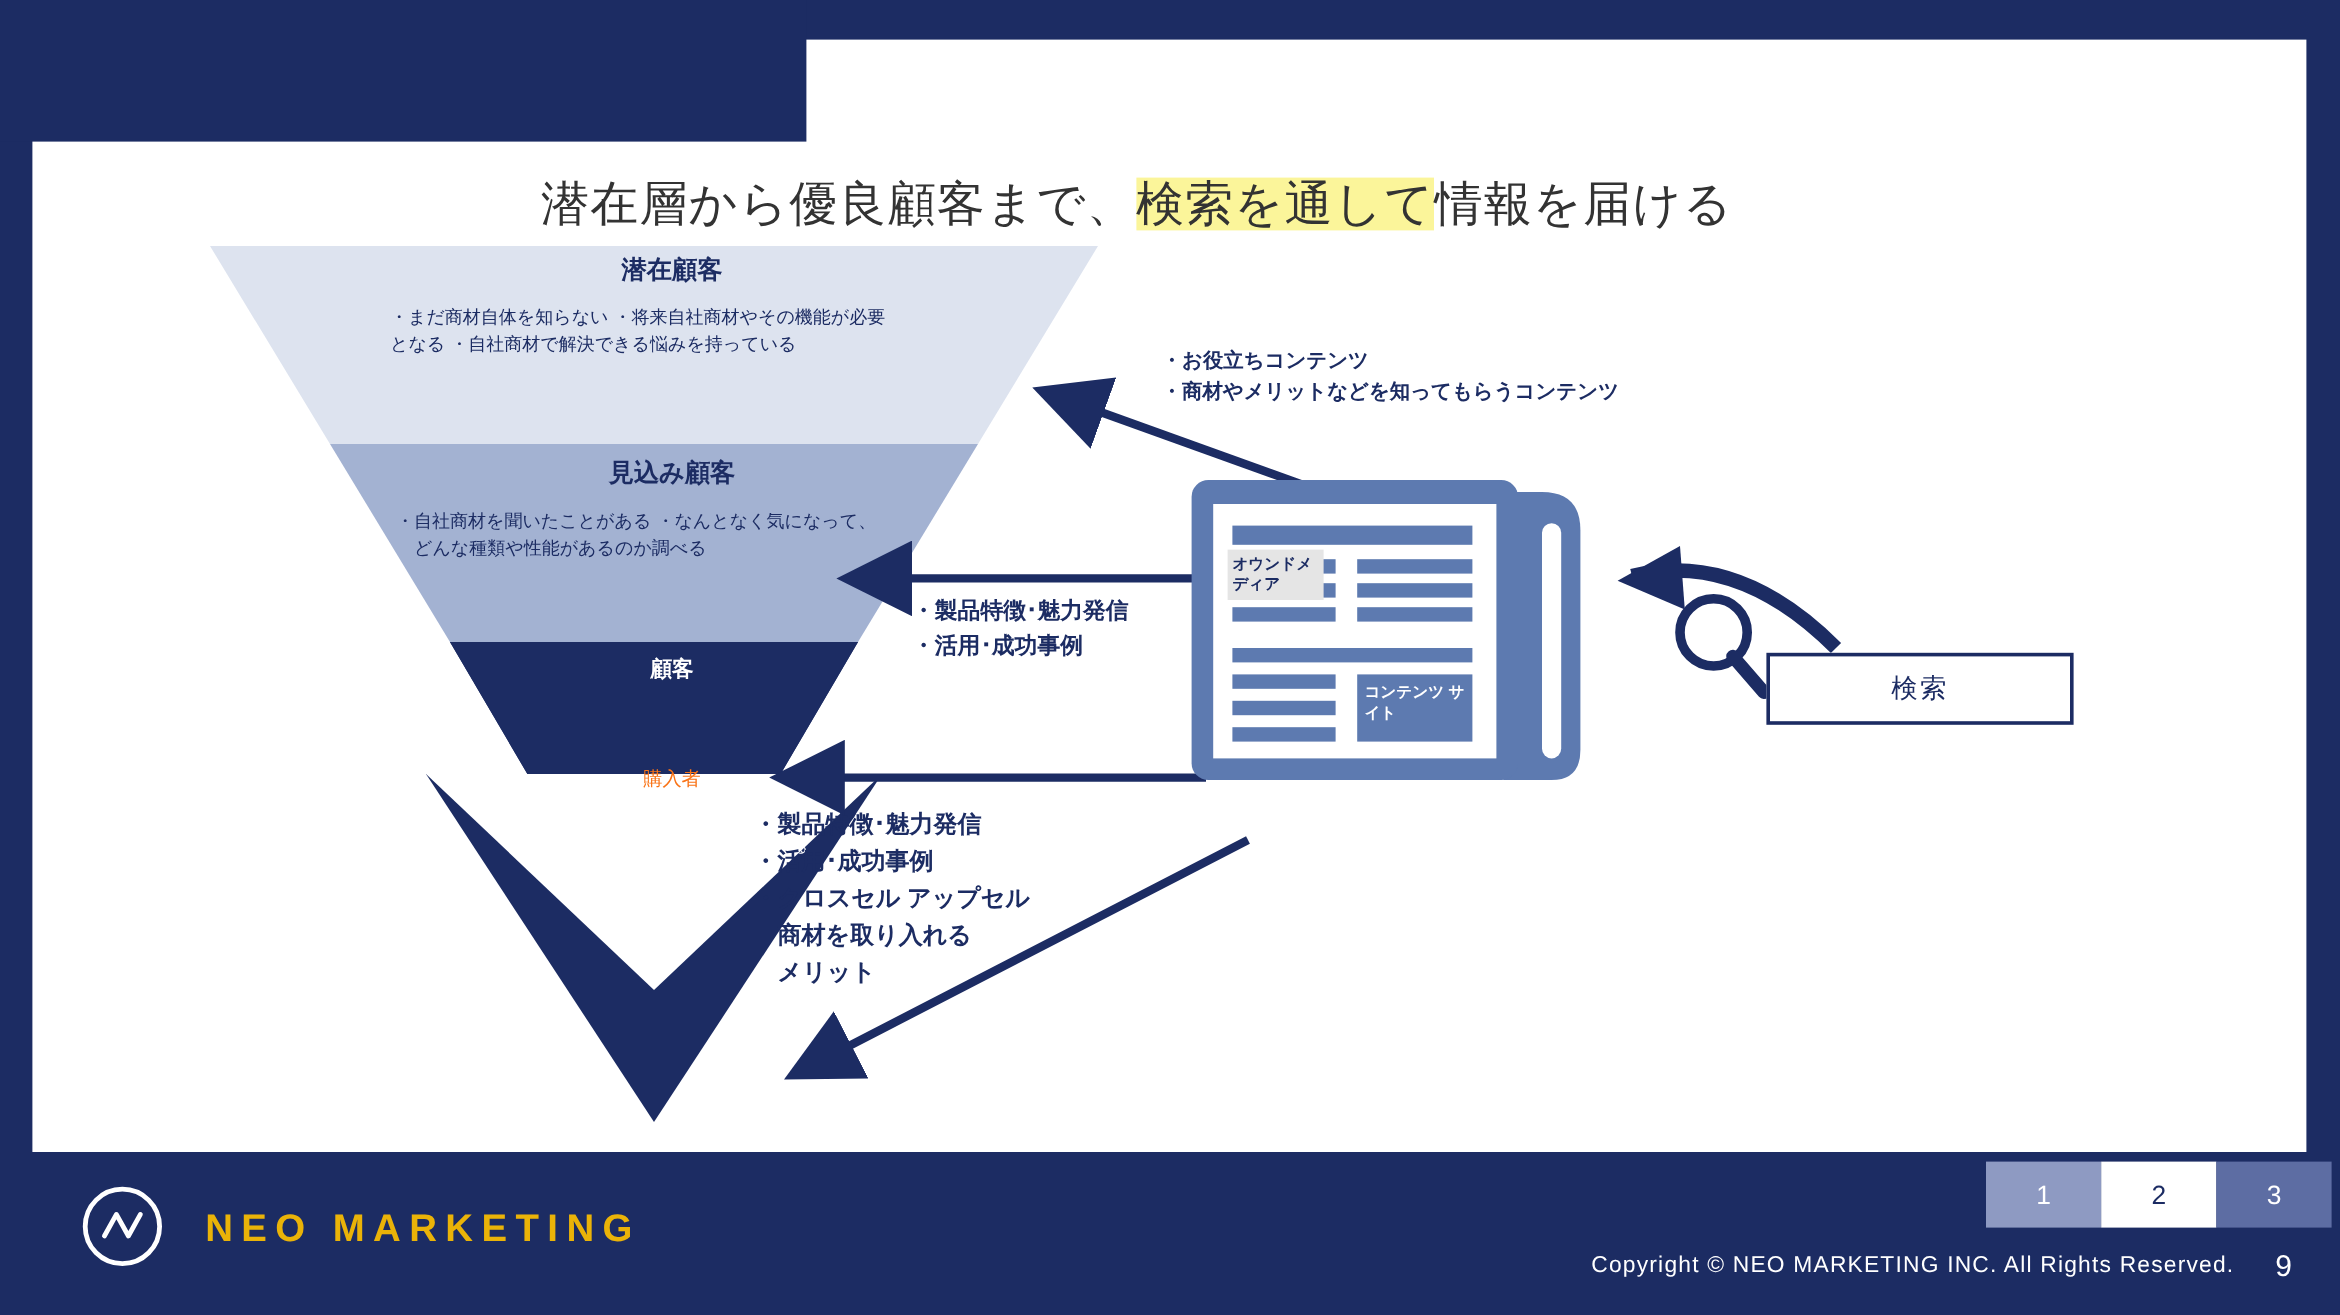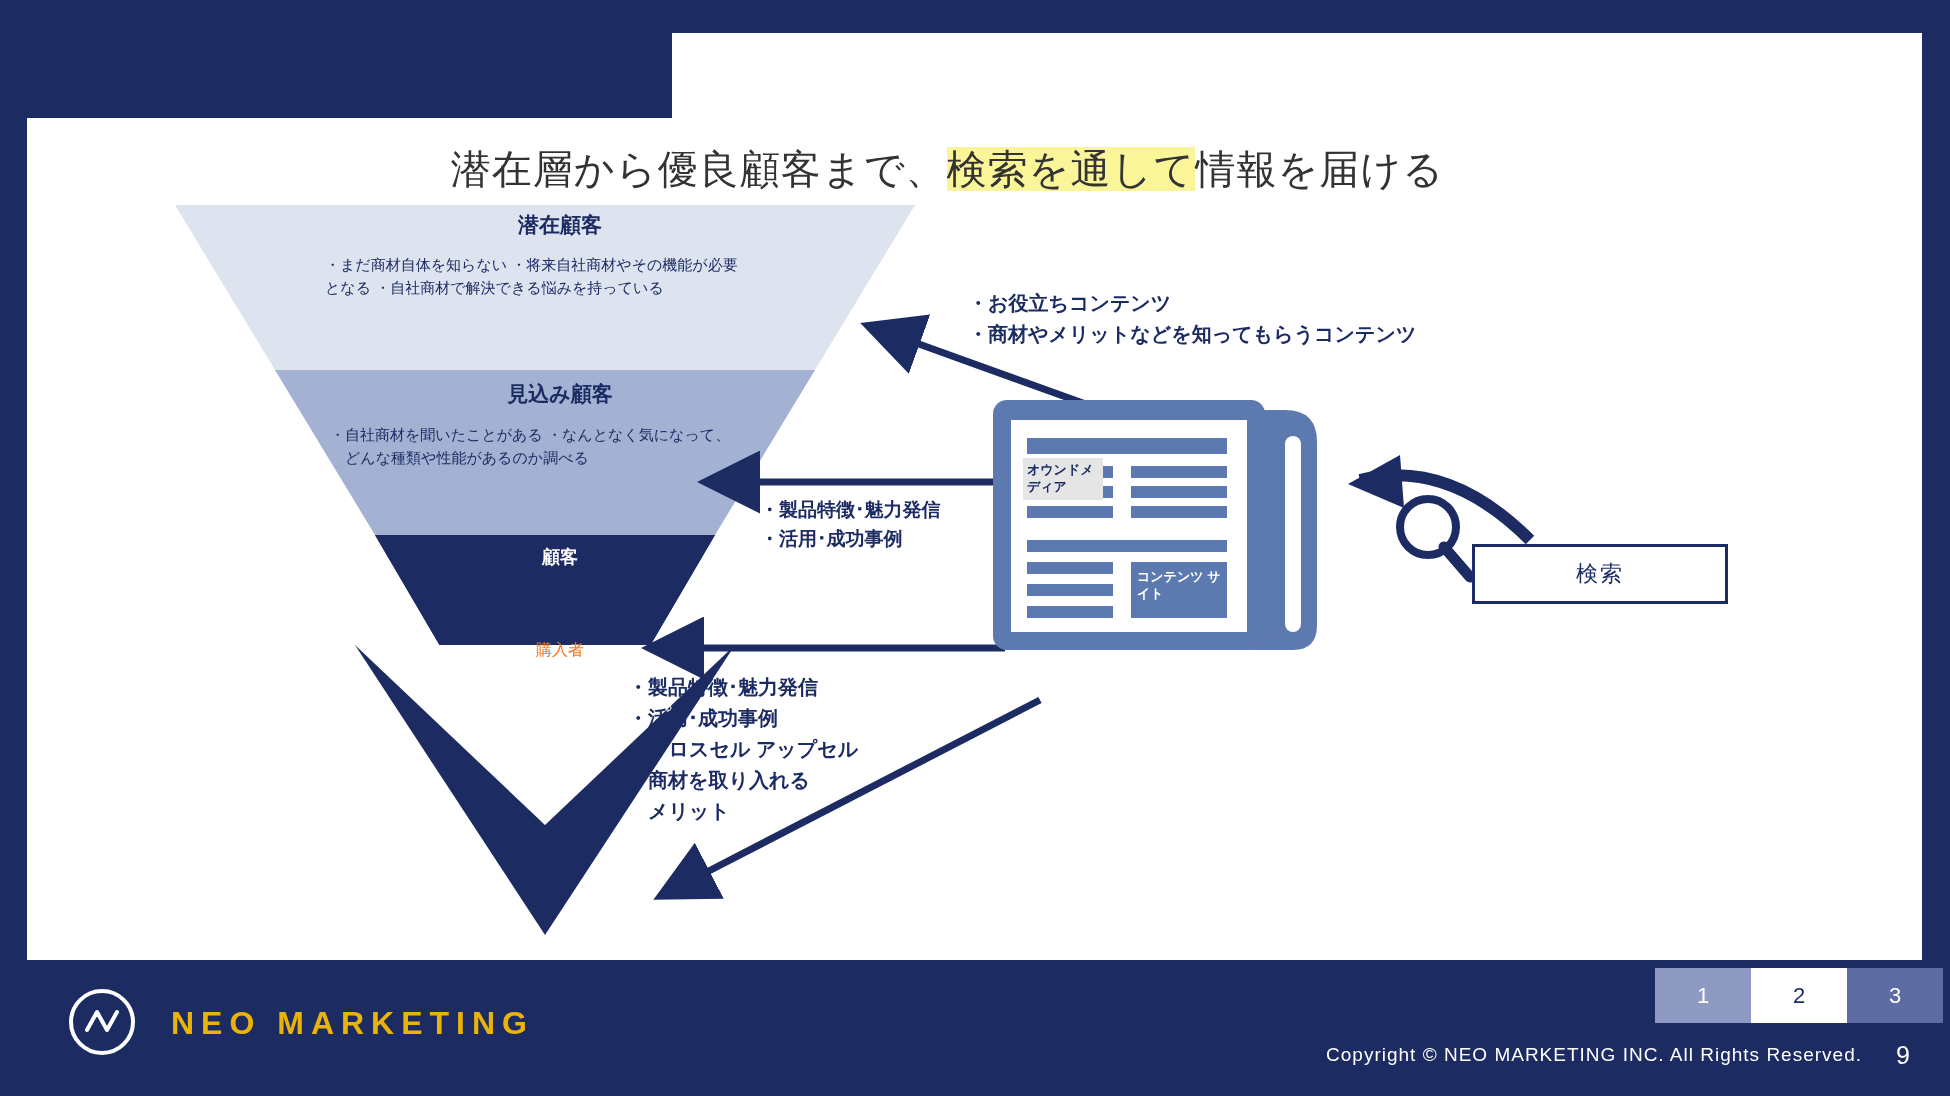--- a/index.html
+++ b/index.html
@@ -230,21 +230,21 @@
     <path d="M1005,482 L718,482" stroke="#1c2c63" stroke-width="7" fill="none" marker-end="url(#ah)"></path>
 
     <path d="M1005,648 L662,648" stroke="#1c2c63" stroke-width="7" fill="none" marker-end="url(#ah)"></path>
 
     <path d="M1040,700 L672,890" stroke="#1c2c63" stroke-width="7" fill="none" marker-end="url(#ah)"></path>
 
     <path d="M1530,540 C1460,470 1400,470 1360,480" stroke="#1c2c63" stroke-width="12" fill="none"></path>
     <polygon points="1400,455 1348,484 1404,508" fill="#1c2c63"></polygon>
   </svg>
 
-  <div class="callout" style="left:968px; top:288px; font-size:20px;">・お役立ちコンテンツ
+  <div class="callout" style="left:968px; top:288px; font-size:17px;">・お役立ちコンテンツ
 ・商材やメリットなどを知ってもらうコンテンツ</div>
   <div class="callout" style="left:760px; top:495px; font-size:19px;">・製品特徴･魅力発信
 ・活用･成功事例</div>
   <div class="callout" style="left:628px; top:672px; font-size:20px;">・製品特徴･魅力発信
 ・活用･成功事例
 ・クロスセル アップセル
 　商材を取り入れる
 　メリット</div>
 
   <div id="news">

